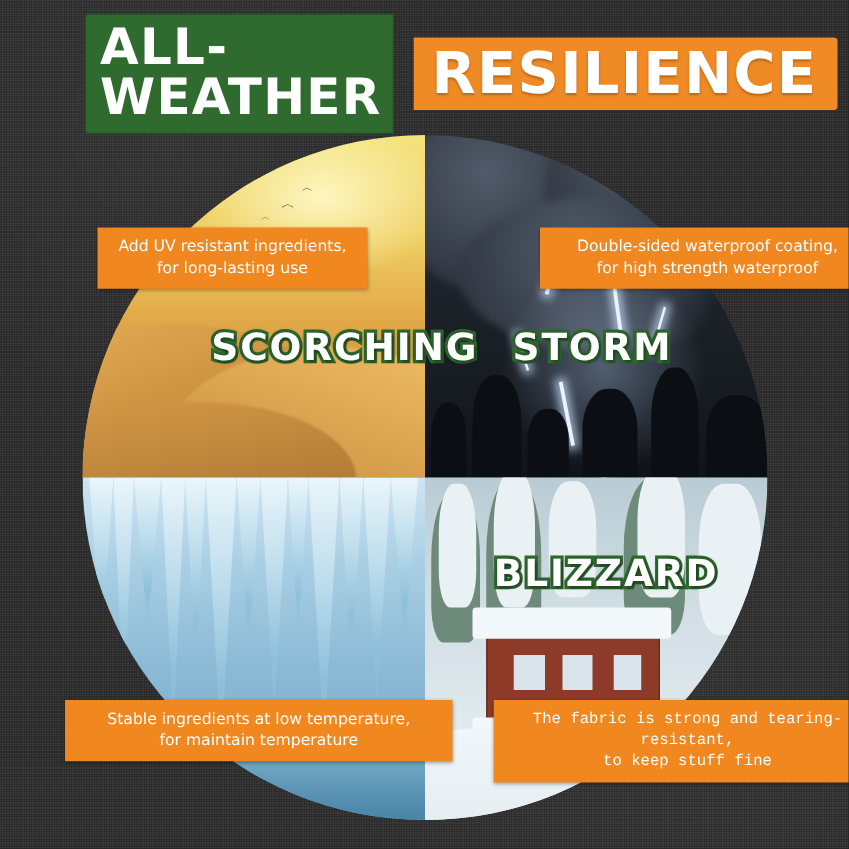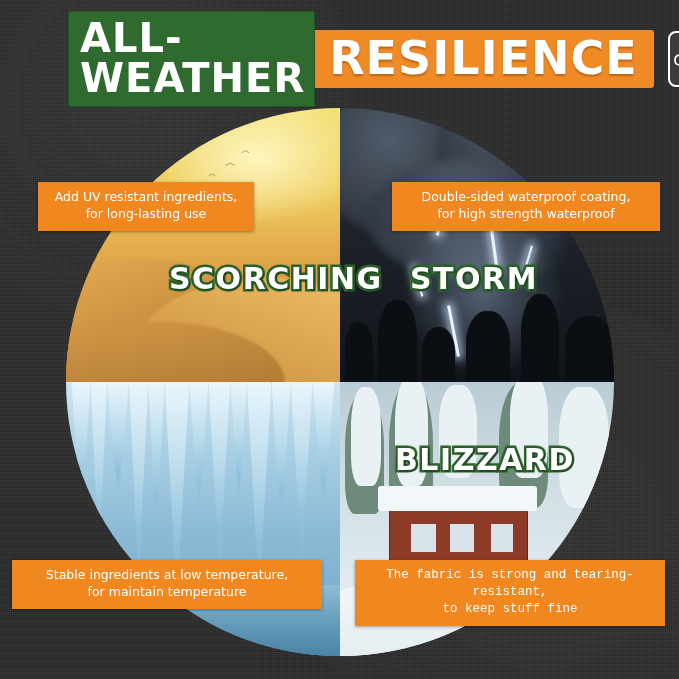--- a/index.html
+++ b/index.html
@@ -37,21 +37,21 @@
     left: 20px;
     right: 20px;
     height: 62px;
     z-index: 5;
     display: flex;
     align-items: center;
   }
   .title-wrap {
     display: flex;
     align-items: center;
-    gap: 0px;
+    gap: 16px;
     padding-left: 48px;
   }
   .title-part {
     font-family: "DejaVu Sans", sans-serif;
     font-weight: bold;
     font-size: 40px;
     letter-spacing: 1px;
     line-height: 1;
     padding: 7px 10px 9px 12px;
     color: #ffffff;
@@ -252,20 +252,21 @@
     position: absolute;
     z-index: 7;
     background: #f0871f;
     color: #ffffff;
     font-family: "DejaVu Sans", sans-serif;
     font-size: 12.5px;
     line-height: 1.35;
     padding: 7px 10px 8px 10px;
     text-align: center;
     box-shadow: 0 1px 3px rgba(0,0,0,0.35);
+    margin-left: 40px;
   }
   .co-tl { left: 38px;  top: 182px; width: 196px; }
   .co-tr { left: 392px; top: 182px; width: 248px; }
   .co-bl { left: 12px;  top: 560px; width: 290px; }
   .co-br { left: 355px; top: 560px; width: 290px; font-family: Liberation Mono, monospace; }
 </style>
 </head>
 <body>
 
 <div id="page">

